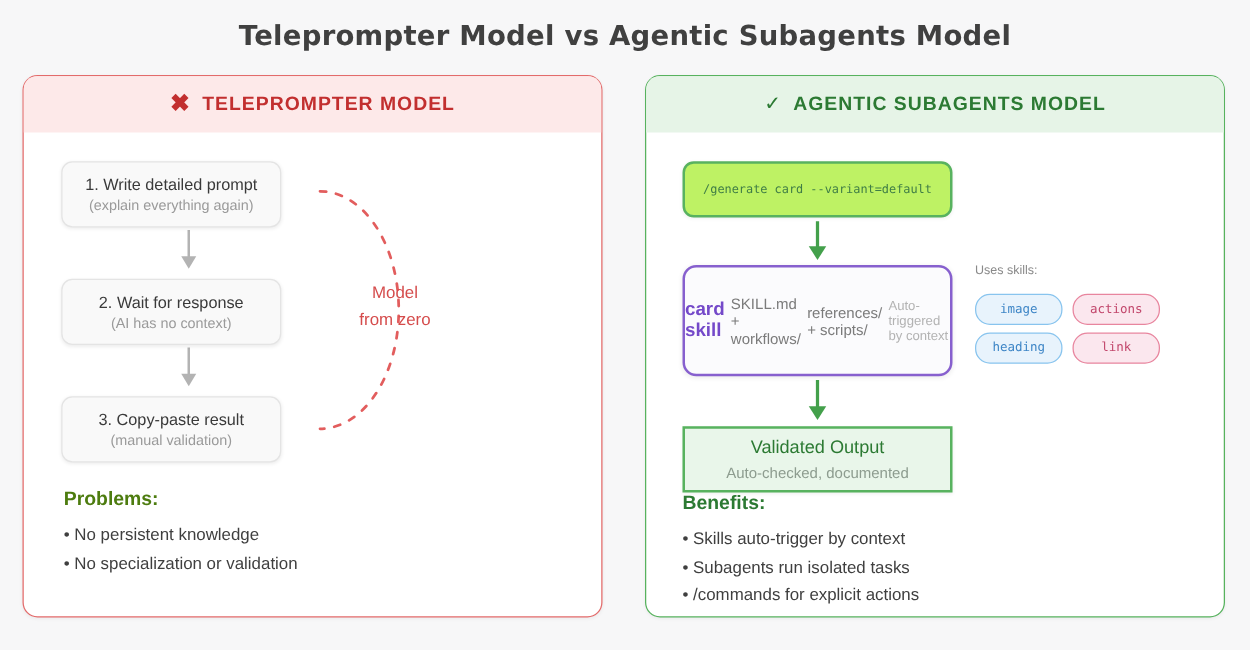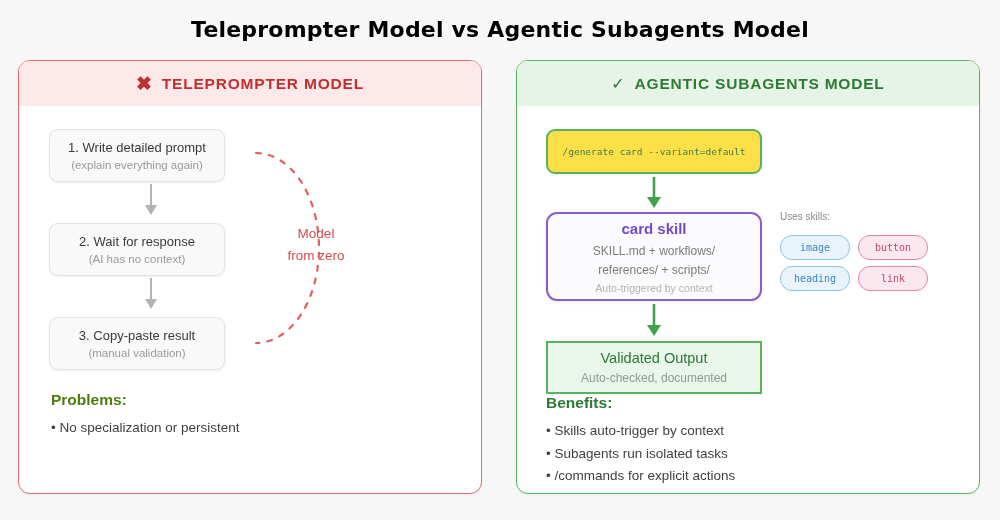--- a/index.html
+++ b/index.html
@@ -4,21 +4,21 @@
 <style>
   html,body{margin:0;padding:0;}
   body{
     width:1000px;height:520px;position:relative;
     background:#f7f7f8;
     font-family:"Liberation Sans",sans-serif;
     overflow:hidden;
   }
   .main-title{
     position:absolute;top:17px;left:0;width:1000px;
-    text-align:center;font-size:22px;font-weight:800;color:#000000;
+    text-align:center;font-size:22px;font-weight:800;color:#404040;
     font-family:"DejaVu Sans","Liberation Sans",sans-serif;letter-spacing:.2px;
   }
   .panel{
     position:absolute;top:60px;width:464px;height:434px;
     background:#ffffff;border-radius:12px;box-sizing:border-box;
     box-shadow:0 1px 3px rgba(0,0,0,.05);
   }
   .panel.left{left:18px;border:1.5px solid #e36b6b;}
   .panel.right{left:516px;border:1.5px solid #57b25e;}
   .panel-header{
@@ -50,30 +50,30 @@
 
   .section{position:absolute;left:32px;}
   .section-title{font-size:15.5px;font-weight:bold;margin-bottom:12px;}
   .panel.left  .section-title{color:#4d7c0f;}
   .panel.right .section-title{color:#2c7a33;}
   .bullet{font-size:13.5px;color:#3f3f3f;margin-bottom:9px;line-height:13.5px;}
 
   
   .cmd-box{
     position:absolute;left:29px;top:23px;width:216px;height:45px;box-sizing:border-box;
-    background:#fde047;border:2px solid #58b25f;border-radius:9px;
+    background:#bef264;border:2px solid #58b25f;border-radius:9px;
     display:flex;align-items:center;justify-content:center;
     font-family:"DejaVu Sans Mono","Liberation Mono",monospace;
     font-size:9.5px;color:#3f7d46;box-shadow:0 1px 3px rgba(0,0,0,.06);
   }
   .skill-card{
     position:absolute;left:29px;top:106px;width:216px;height:89px;box-sizing:border-box;
     background:#fbfbfd;border:2px solid #8760ce;border-radius:11px;
     box-shadow:0 1px 4px rgba(0,0,0,.08);
-    display:flex;flex-direction:column;align-items:center;justify-content:center;gap:5px;
+    display:flex;flex-direction:row;align-items:center;justify-content:center;gap:5px;
   }
   .skill-card-title{font-size:15px;font-weight:bold;color:#7449c9;margin-bottom:2px;}
   .skill-card-line{font-size:12px;color:#7b7b7b;}
   .skill-card-note{font-size:10.5px;color:#b3b3b3;}
   .uses-skills-label{position:absolute;left:263px;top:105px;font-size:10px;color:#8a8a8a;}
   .chip{
     position:absolute;width:70px;height:25px;box-sizing:border-box;border-radius:12px;
     display:flex;align-items:center;justify-content:center;
     font-family:"DejaVu Sans Mono","Liberation Mono",monospace;font-size:10px;
   }
@@ -127,21 +127,22 @@
       <div class="step-sub">(manual validation)</div>
     </div>
 
     <div class="loop-label">
       <div>Model</div>
       <div>from zero</div>
     </div>
 
     <div class="section" style="top:285px">
       <div class="section-title">Problems:</div>
-      <div class="bullet">• No specialization or persistent</div>
+      <div class="bullet">• No persistent knowledge</div>
+      <div class="bullet">• No specialization or validation</div>
     </div>
   </div>
 </div>
 
 <div class="panel right">
   <div class="panel-header">
     <span class="hdr-icon">✓</span>
     <span>AGENTIC SUBAGENTS MODEL</span>
   </div>
   <div class="panel-body">
@@ -158,21 +159,21 @@
 
     <div class="skill-card">
       <div class="skill-card-title">card skill</div>
       <div class="skill-card-line">SKILL.md + workflows/</div>
       <div class="skill-card-line">references/ + scripts/</div>
       <div class="skill-card-note">Auto-triggered by context</div>
     </div>
 
     <div class="uses-skills-label">Uses skills:</div>
     <div class="chip blue c1">image</div>
-    <div class="chip pink c2">button</div>
+    <div class="chip pink c2">actions</div>
     <div class="chip blue c3">heading</div>
     <div class="chip pink c4">link</div>
 
     <div class="output-box">
       <div class="output-title">Validated Output</div>
       <div class="output-sub">Auto-checked, documented</div>
     </div>
 
     <div class="section" style="left:29px;top:288px">
       <div class="section-title">Benefits:</div>

